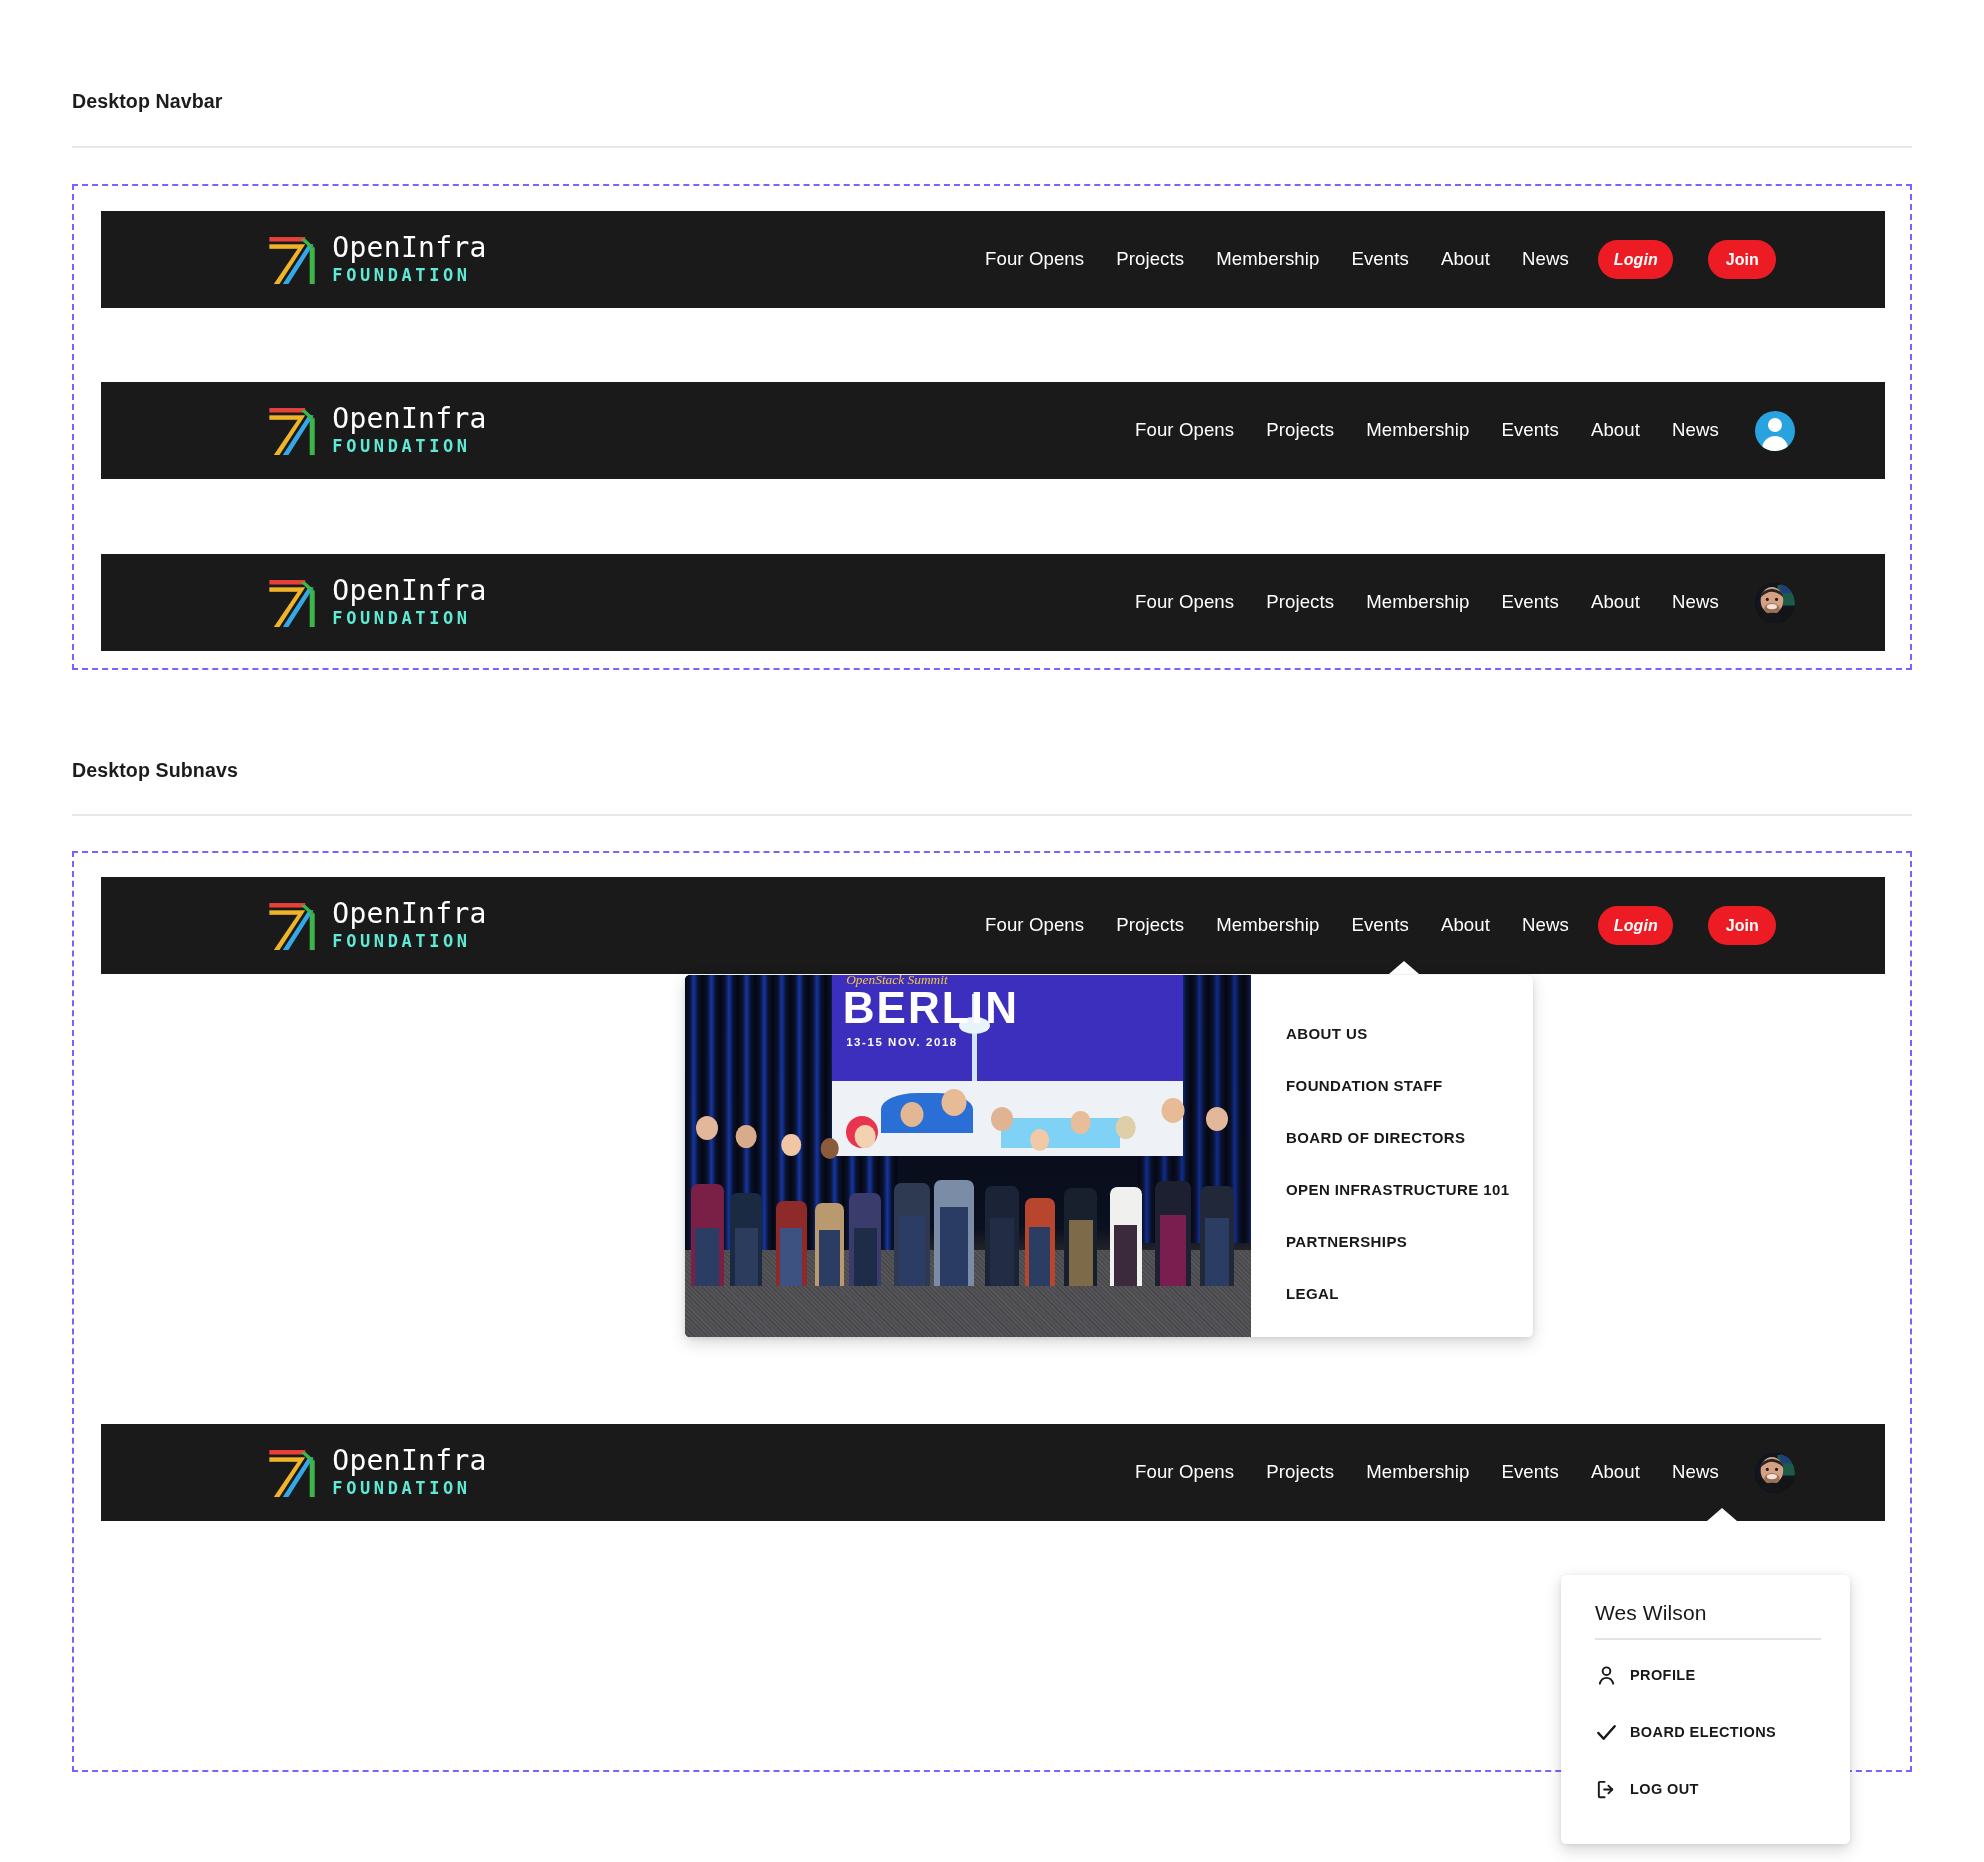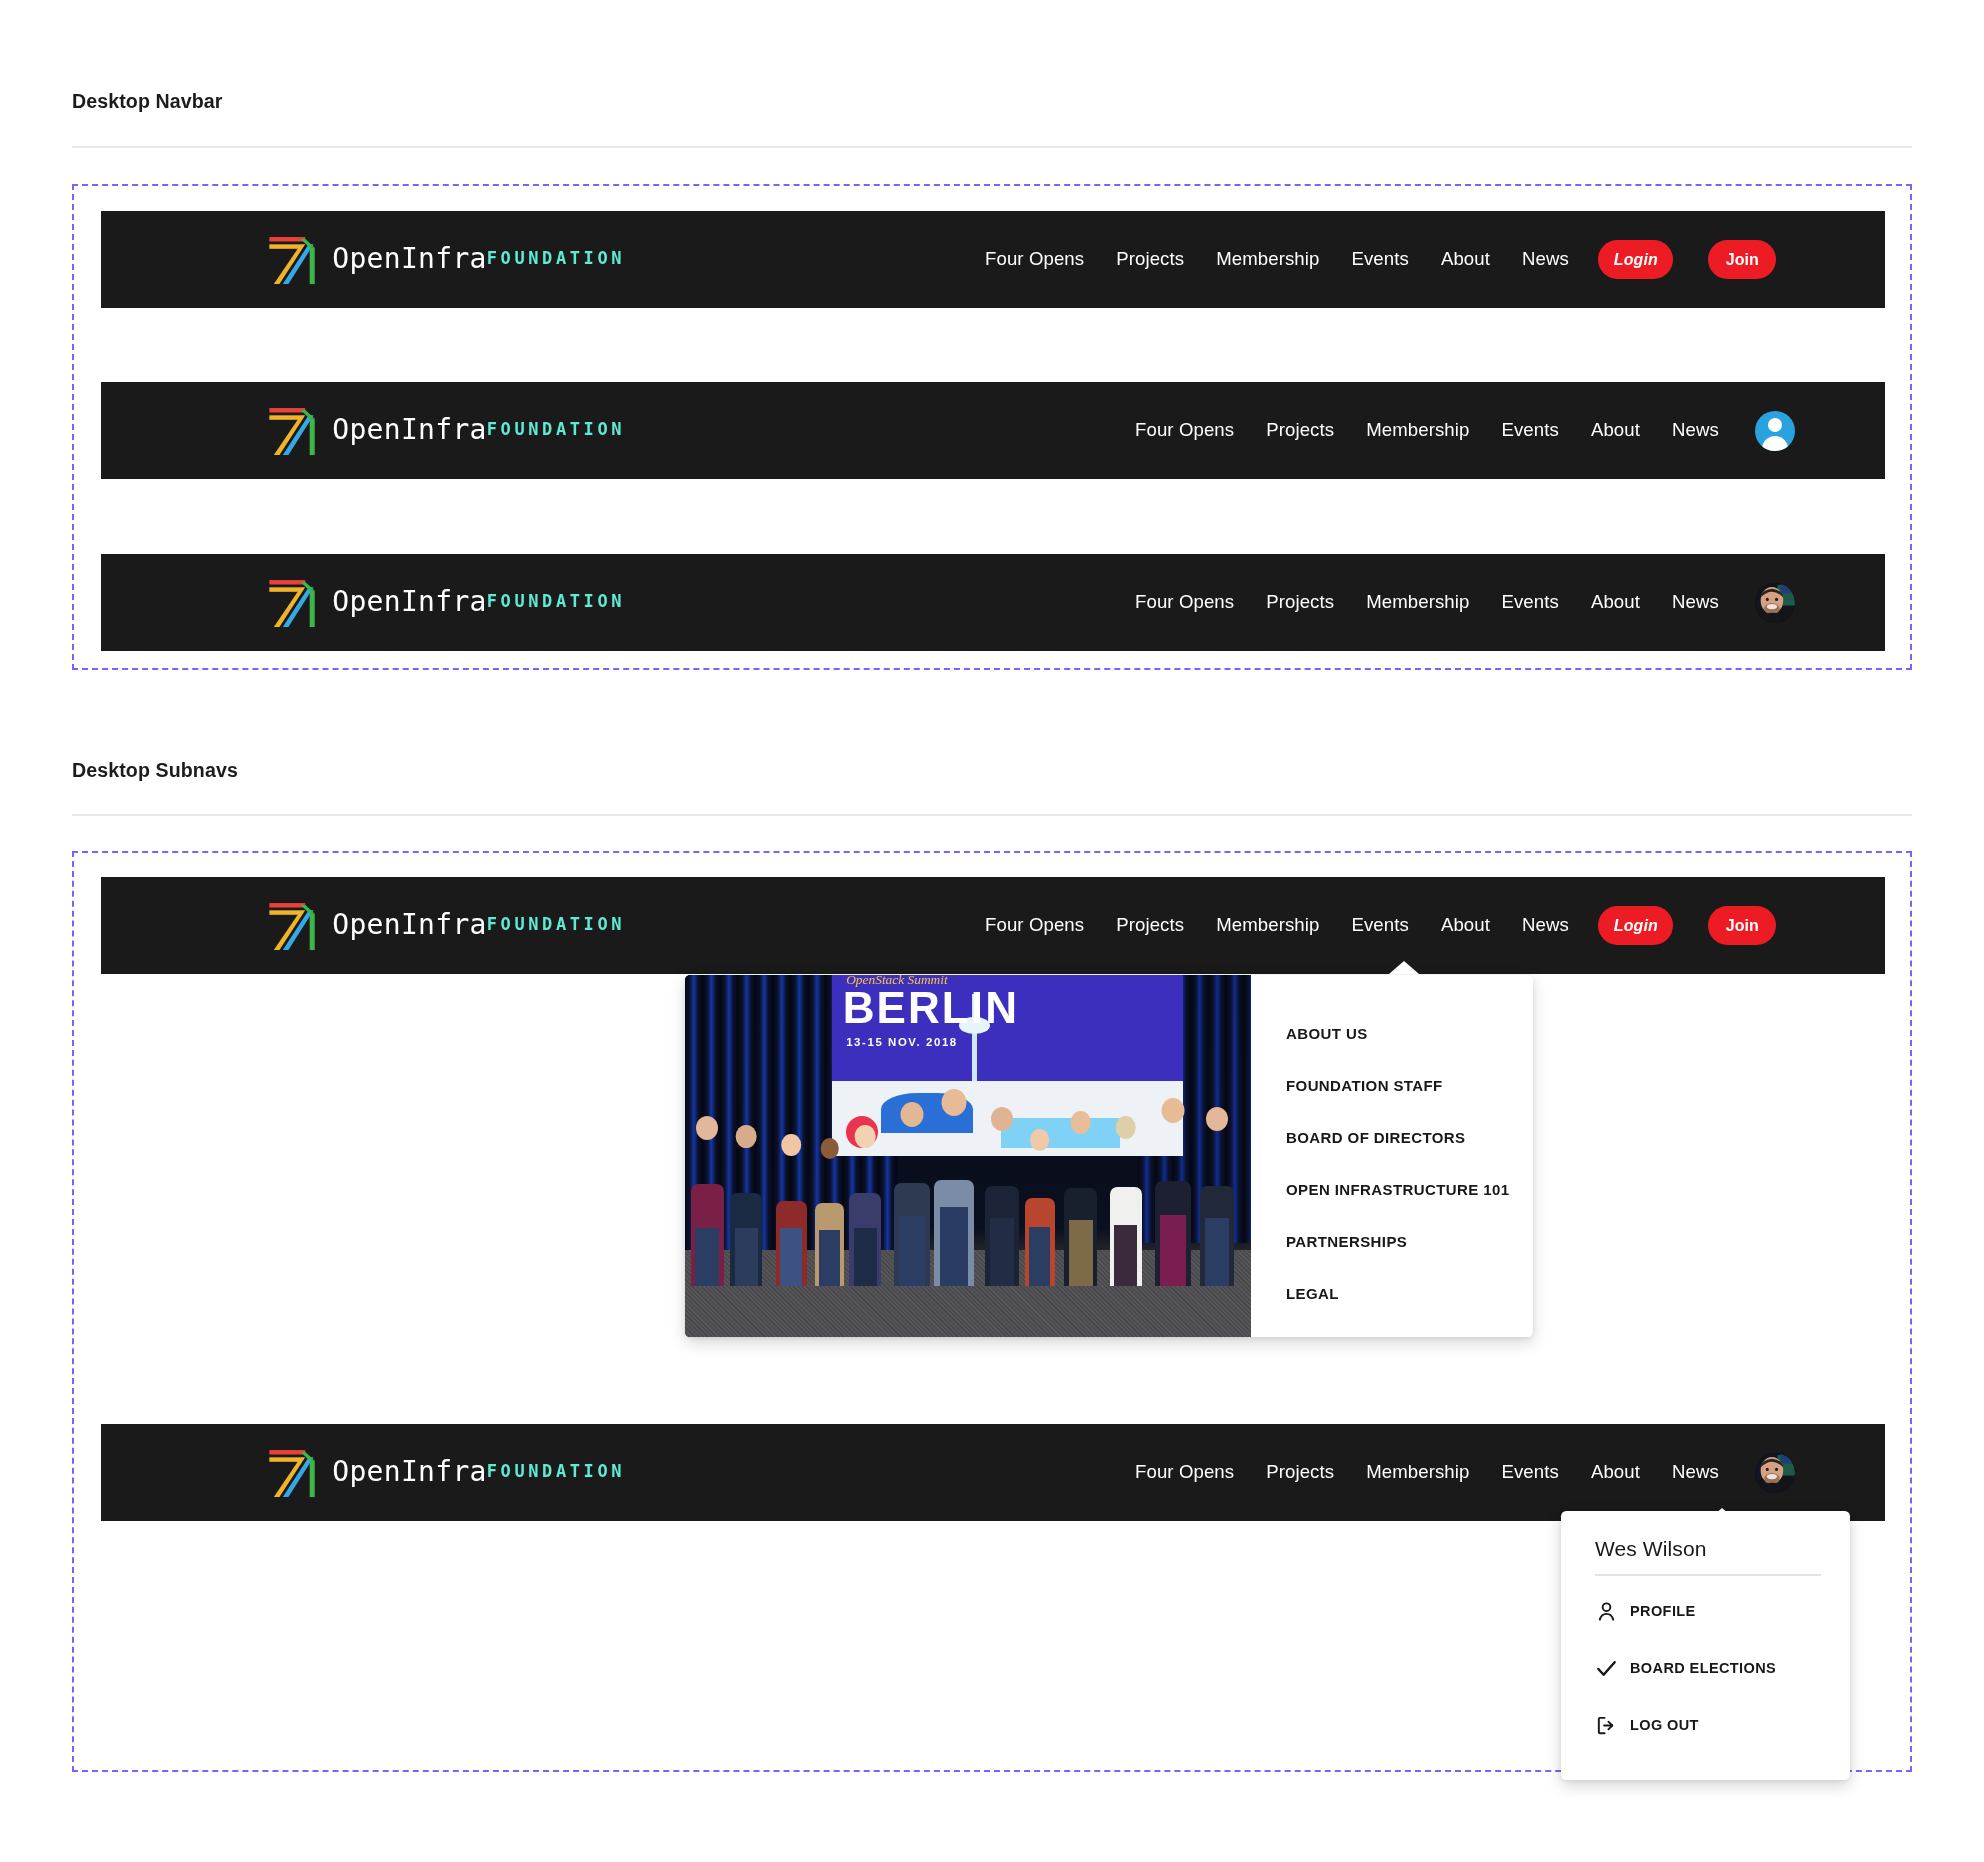--- a/index.html
+++ b/index.html
@@ -46,21 +46,21 @@
   }
 
   
   .logo{
     position:absolute;
     display:flex;
     align-items:center;
     gap:10.3px;
   }
   .logo-mark{width:56px;height:56px;display:block;flex:0 0 auto;}
-  .logo-words{display:flex;flex-direction:row;justify-content:center;}
+  .logo-words{display:flex;flex-direction:column;justify-content:center;}
   .logo-name{
     color:#ffffff;
     font-size:28px;
     line-height:1.02;
     letter-spacing:0.3px;
     font-family:"DejaVu Sans Mono", monospace;
     font-weight:400;
     white-space:nowrap;
   }
   .logo-sub{
@@ -520,21 +520,21 @@
             <circle cx="42" cy="32" r="3" fill="#231a14"></circle>
             <path d="M14 62 Q33 54 52 62 L52 78 L14 78Z" fill="#15161b"></path>
           </g>
         </svg>
       </span>
     </div>
   </div>
 
   <div class="nav-caret" style="left:1707px;top:1501px;"></div>
 
-  <div class="user-panel" style="left:1561px;top:1504px;width:289px;height:269px;">
+  <div class="user-panel" style="left:1561px;top:1568px;width:289px;height:269px;">
     <div class="user-name">Wes Wilson</div>
     <div class="user-rule"></div>
 
     <div class="user-item">
       <svg class="uicon" viewBox="0 0 24 24" fill="none" stroke="#17181a" stroke-width="2" stroke-linecap="round" stroke-linejoin="round">
         <circle cx="12" cy="7.5" r="4"></circle>
         <path d="M5 20.5c1.2-4 4-6 7-6s5.8 2 7 6"></path>
       </svg>
       <span class="user-item-label">PROFILE</span>
     </div>

